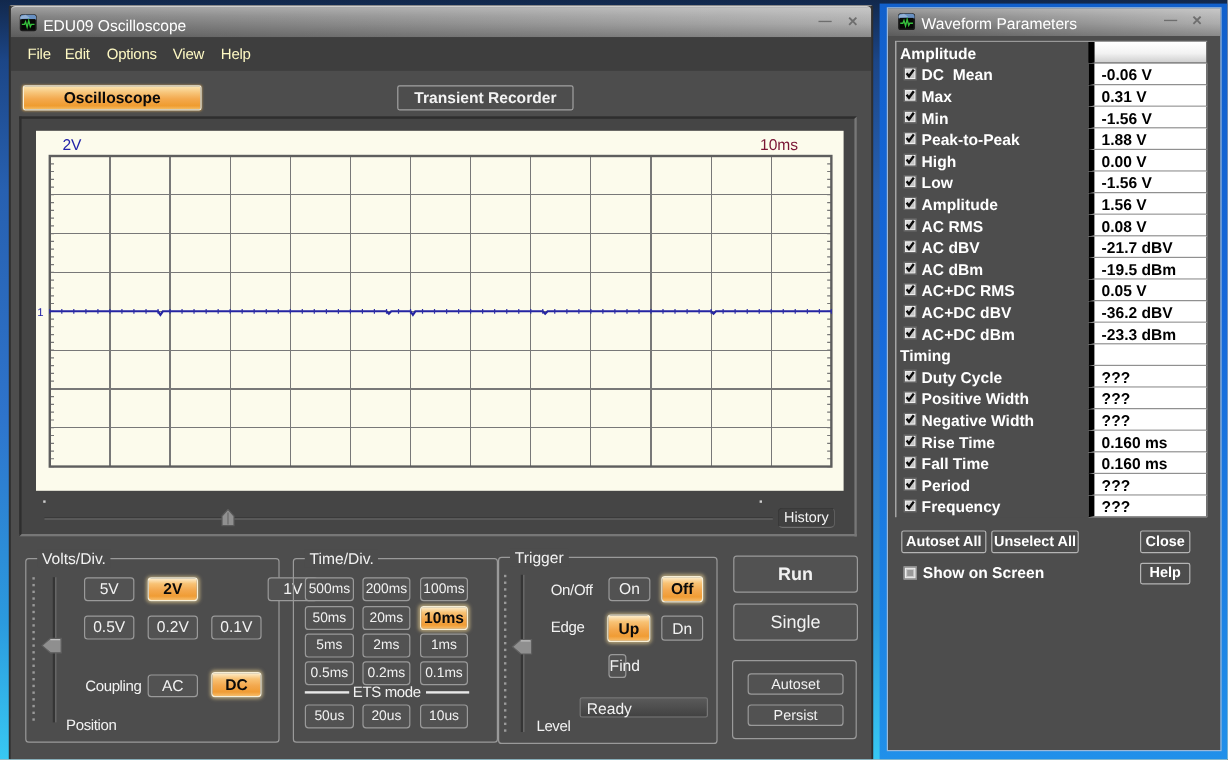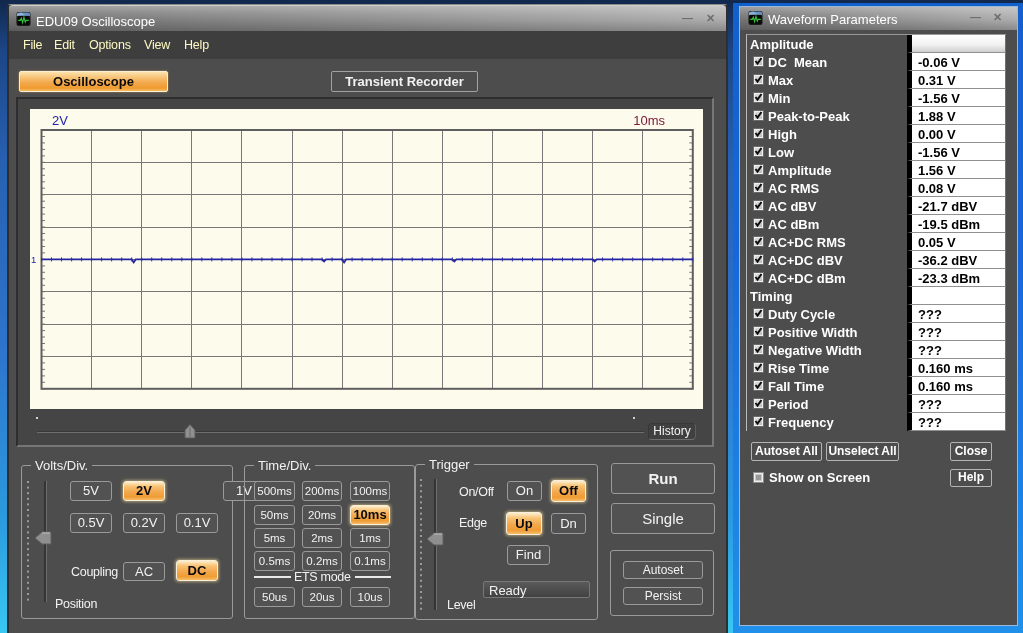--- a/index.html
+++ b/index.html
@@ -305,21 +305,21 @@
 
   <div class="gb" style="left:406px;top:459px;width:183px;height:156px;">
     <span class="lbl">Trigger</span>
   </div>
   <div class="lab" style="left:450px;top:480px;">On/Off</div>
   <div class="b" style="left:498px;top:476px;width:35px;height:20px;line-height:18px;">On</div>
   <div class="ob" style="left:542px;top:475px;width:35px;height:22px;line-height:20px;">Off</div>
   <div class="lab" style="left:450px;top:511px;">Edge</div>
   <div class="ob" style="left:497px;top:507px;width:36px;height:23px;line-height:21px;">Up</div>
   <div class="b" style="left:542px;top:508px;width:35px;height:21px;line-height:19px;">Dn</div>
-  <div class="b" style="left:498px;top:540px;width:43px;height:20px;line-height:18px;">Find</div>
+  <div class="b" style="left:498px;top:540px;width:15px;height:20px;line-height:18px;">Find</div>
   <div style="position:absolute;left:474px;top:576px;width:107px;height:17px;background:linear-gradient(to bottom,#5a5a5a,#424242);border:1px solid #777;border-radius:2px;">
     <span style="position:absolute;left:5px;top:1px;color:#f2f2f2;font-size:13px;">Ready</span>
   </div>
   <div class="lab" style="left:438px;top:593px;">Level</div>
 
   <div class="b" style="left:602px;top:458px;width:104px;height:31px;line-height:29px;font-weight:bold;font-size:15px;">Run</div>
   <div class="b" style="left:602px;top:498px;width:104px;height:31px;line-height:29px;font-weight:normal;font-size:15px;">Single</div>
   <div class="gb" style="left:601px;top:545px;width:104px;height:66px;"></div>
   <div class="b" style="left:614px;top:556px;width:80px;height:18px;line-height:16px;font-size:12px;">Autoset</div>
   <div class="b" style="left:614px;top:582px;width:80px;height:18px;line-height:16px;font-size:12px;">Persist</div>

